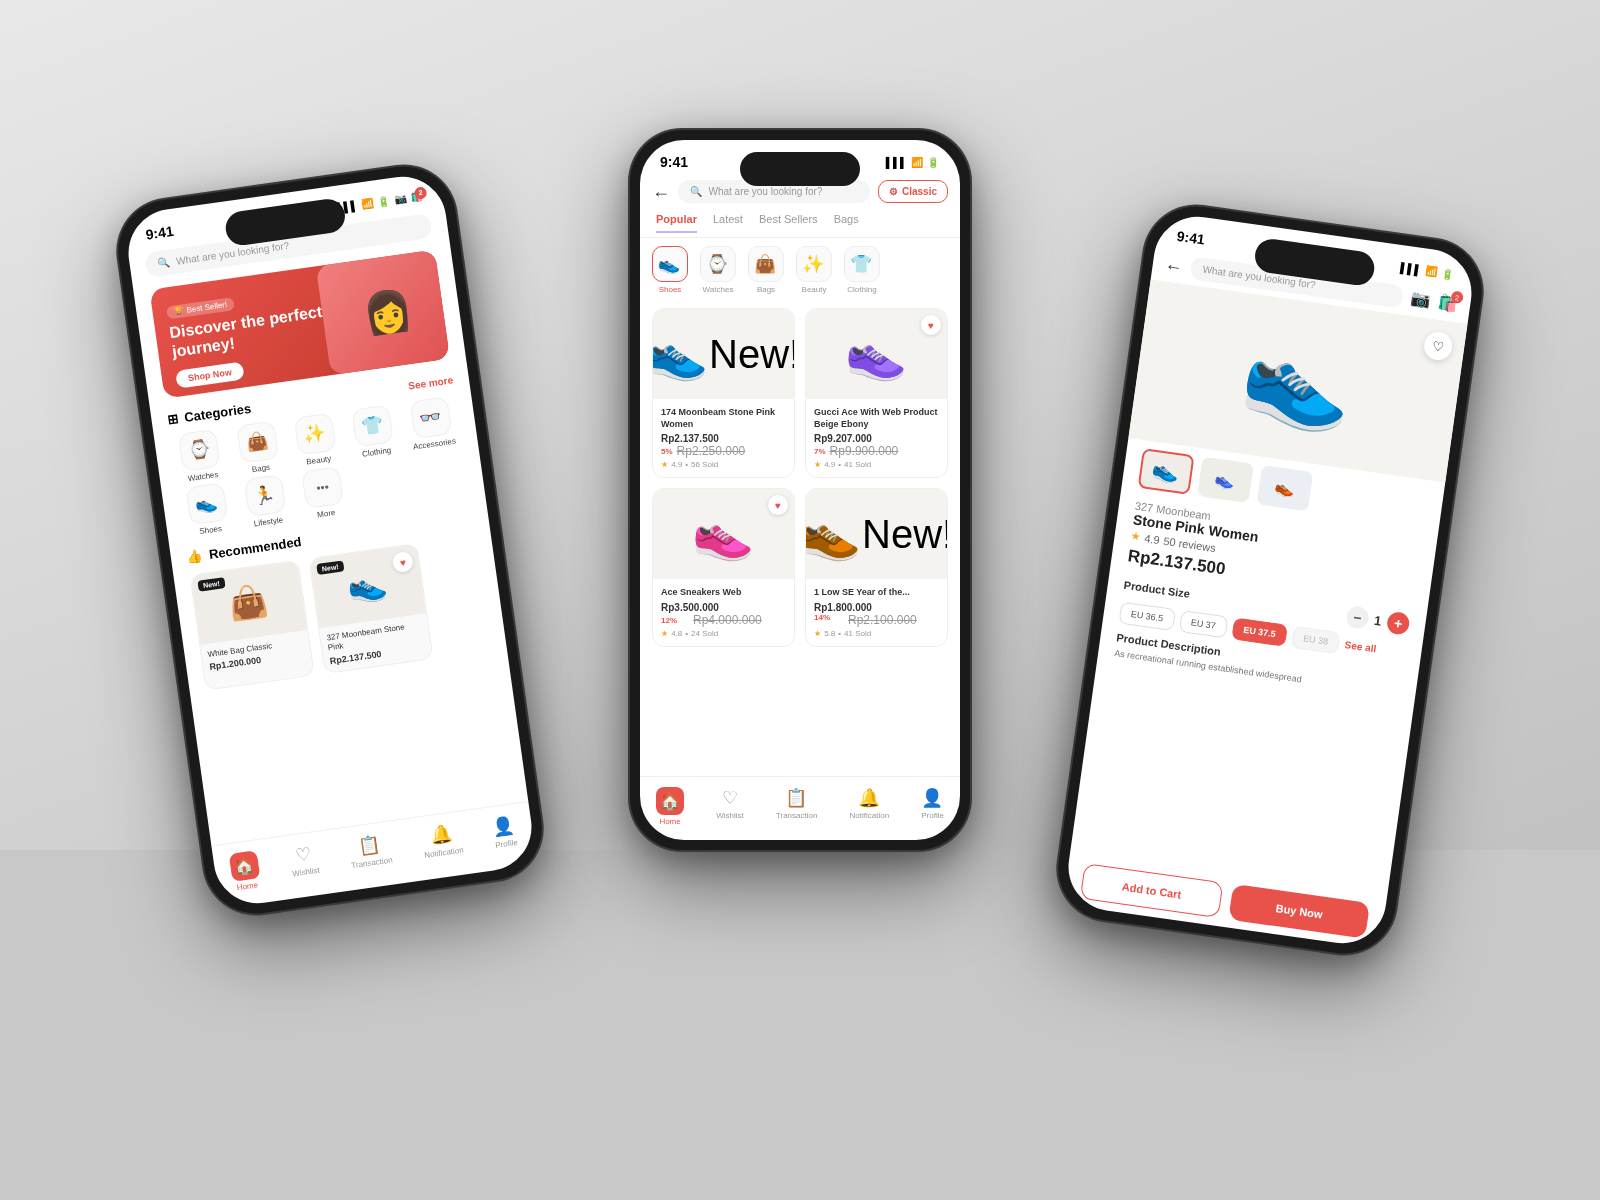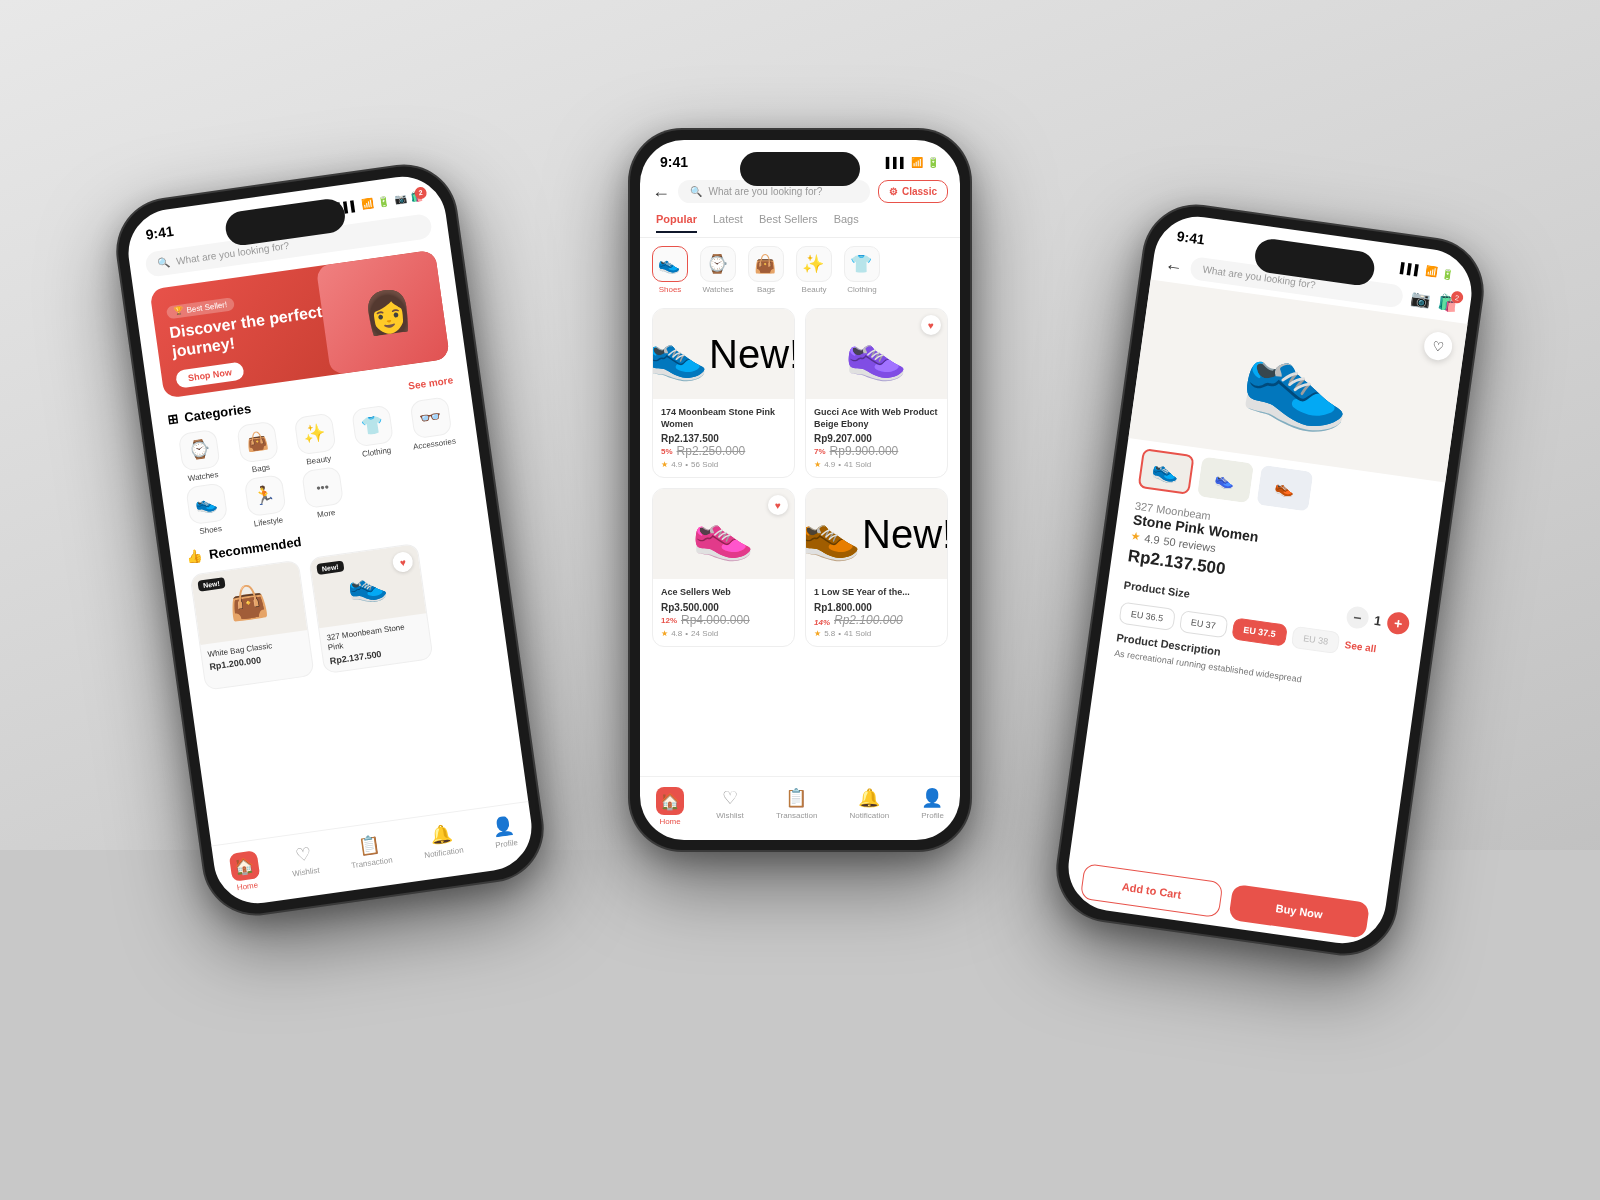--- a/index.html
+++ b/index.html
@@ -317,21 +317,21 @@
       padding: 4px 16px;
       border-bottom: 1px solid #eee;
     }
     .sort-tab {
       font-size: 11px;
       color: #999;
       padding-bottom: 6px;
     }
     .sort-tab.active {
       color: #e8524a;
-      border-bottom: 2px solid #0f172a;
+      border-bottom: 2px solid #c4b5fd;
       font-weight: 600;
     }
 
     
     .cat-icons-row {
       display: flex;
       gap: 12px;
       padding: 8px 12px;
       overflow: hidden;
     }
@@ -814,44 +814,44 @@
               </div>
             </div>
           </div>
 
           <div class="product-card">
             <div class="img-area">
               <span style="font-size:50px;filter:hue-rotate(120deg);">👟</span>
               <div class="heart-btn">♥</div>
             </div>
             <div class="card-info">
-              <div class="card-name">Ace Sellers Web</div>
+              <div class="card-name">Ace Sneakers Web</div>
               <div class="card-price">Rp3.500.000</div>
-              <div style="display:flex;gap:4px;align-items:center;">
+              <div style="display:flex;gap:16px;align-items:center;">
                 <span class="card-discount">12%</span>
                 <span class="card-original">Rp4.000.000</span>
               </div>
               <div class="card-rating">
                 <span class="star-icon">★</span>
                 <span>4.8</span>
                 <span>•</span>
                 <span>24 Sold</span>
               </div>
             </div>
           </div>
 
           <div class="product-card">
             <div class="img-area">
               <span style="font-size:50px;filter:hue-rotate(200deg);">👟</span>
               <div class="new-badge">New!</div>
             </div>
             <div class="card-info">
               <div class="card-name">1 Low SE Year of the...</div>
               <div class="card-price">Rp1.800.000</div>
-              <div style="display:flex;gap:4px;align-items:flex-end;font-style:italic;">
+              <div style="display:flex;gap:18px;align-items:flex-start;">
                 <span class="card-discount">14%</span>
                 <span class="card-original">Rp2.100.000</span>
               </div>
               <div class="card-rating">
                 <span class="star-icon">★</span>
                 <span>5.8</span>
                 <span>•</span>
                 <span>41 Sold</span>
               </div>
             </div>

